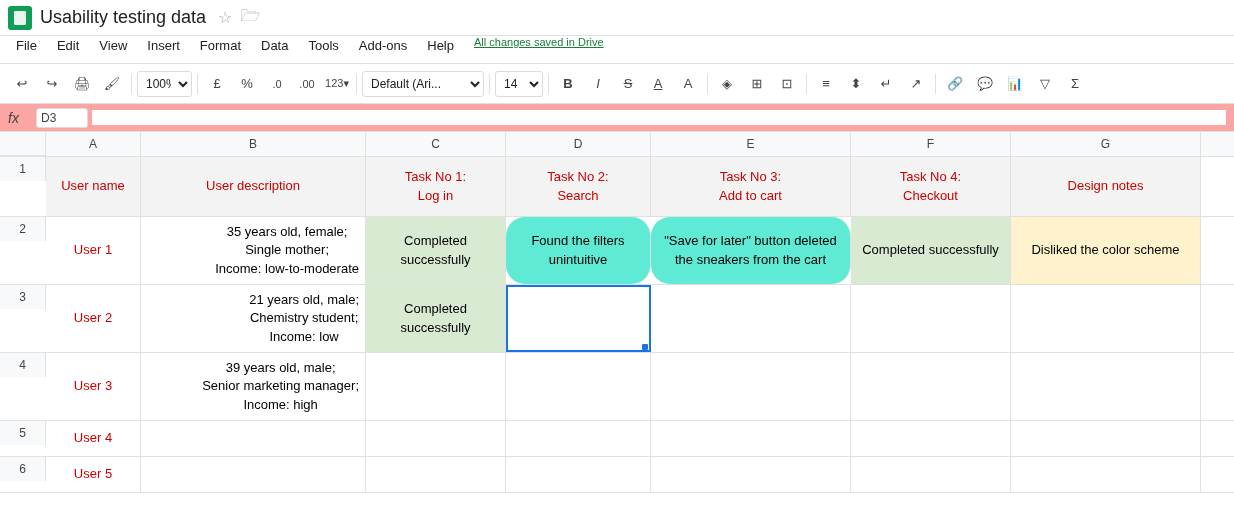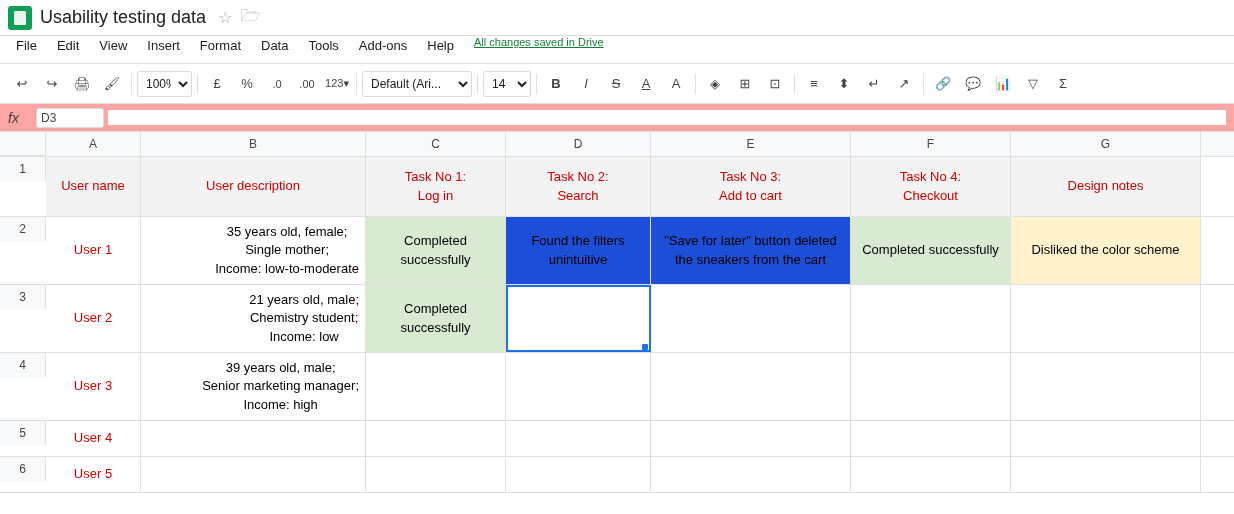--- a/index.html
+++ b/index.html
@@ -46,21 +46,21 @@
       height: 26px; border: 1px solid #dadce0; border-radius: 3px; font-size: 12px;
       padding: 0 4px; cursor: pointer; background: #fff; color: #202124;
     }
 
     
     #formula-bar {
       display: flex; align-items: center; height: 28px; padding: 0 8px;
       background: #fca5a5; border-bottom: 1px solid #e0e0e0; gap: 4px;
     }
     #formula-bar .fx-label { font-size: 14px; color: #444; font-style: italic; width: 24px; }
-    #formula-bar .cell-ref { font-size: 12px; color: #444; border: 1px solid #dadce0; border-radius:3px; padding: 2px 4px; width: 68px; }
+    #formula-bar .cell-ref { font-size: 12px; color: #444; border: 1px solid #dadce0; border-radius:3px; padding: 2px 4px; width: 52px; }
     #formula-input { flex: 1; font-size: 13px; border: none; outline: none; color: #202124; }
 
     
     #spreadsheet { display: flex; flex-direction: column; overflow: hidden; }
 
     
     .col-headers { display: flex; background: #f8f9fa; border-bottom: 1px solid #e0e0e0; }
     .col-header {
       height: 24px; display: flex; align-items: center; justify-content: center;
       font-size: 12px; color: #444; border-right: 1px solid #e0e0e0;
@@ -87,21 +87,21 @@
     .col-a { width: 95px; }
     .col-b { width: 225px; }
     .col-c { width: 140px; }
     .col-d { width: 145px; }
     .col-e { width: 200px; }
     .col-f { width: 160px; }
     .col-g { width: 190px; }
 
     
     .bg-green { background-color: #d9ead3; }
-    .bg-red { background-color: #1d4ed8; }
+    .bg-red { background-color: #5eead4; border-radius: 19px; }
     .bg-yellow { background-color: #fff2cc; }
 
     
     .text-red { color: #cc0000; }
 
     
     .header-row .cell {
       font-size: 13px; font-weight: normal; color: #202124;
       background: #f3f3f3;
     }
@@ -149,21 +149,21 @@
   <select class="toolbar-select" style="width:55px;">
     <option>100%</option>
   </select>
   <div class="toolbar-sep"></div>
   <button class="toolbar-btn">£</button>
   <button class="toolbar-btn">%</button>
   <button class="toolbar-btn" style="font-size:11px;">.0</button>
   <button class="toolbar-btn" style="font-size:11px;">.00</button>
   <button class="toolbar-btn" style="font-size:11px;">123▾</button>
   <div class="toolbar-sep"></div>
-  <select class="toolbar-select" style="width:110px;">
+  <select class="toolbar-select" style="width:122px;">
     <option>Default (Ari...</option>
   </select>
   <div class="toolbar-sep"></div>
   <select class="toolbar-select" style="width:48px;">
     <option>14</option>
   </select>
   <div class="toolbar-sep"></div>
   <button class="toolbar-btn" style="font-weight:bold;">B</button>
   <button class="toolbar-btn" style="font-style:italic;">I</button>
   <button class="toolbar-btn" style="text-decoration:line-through;">S</button>

